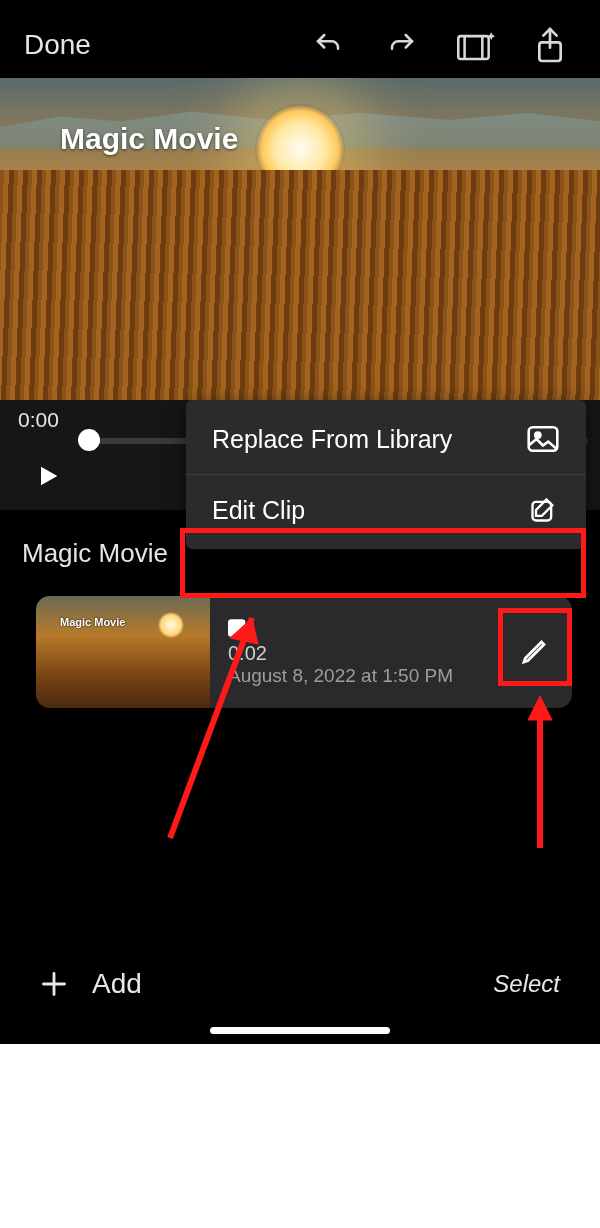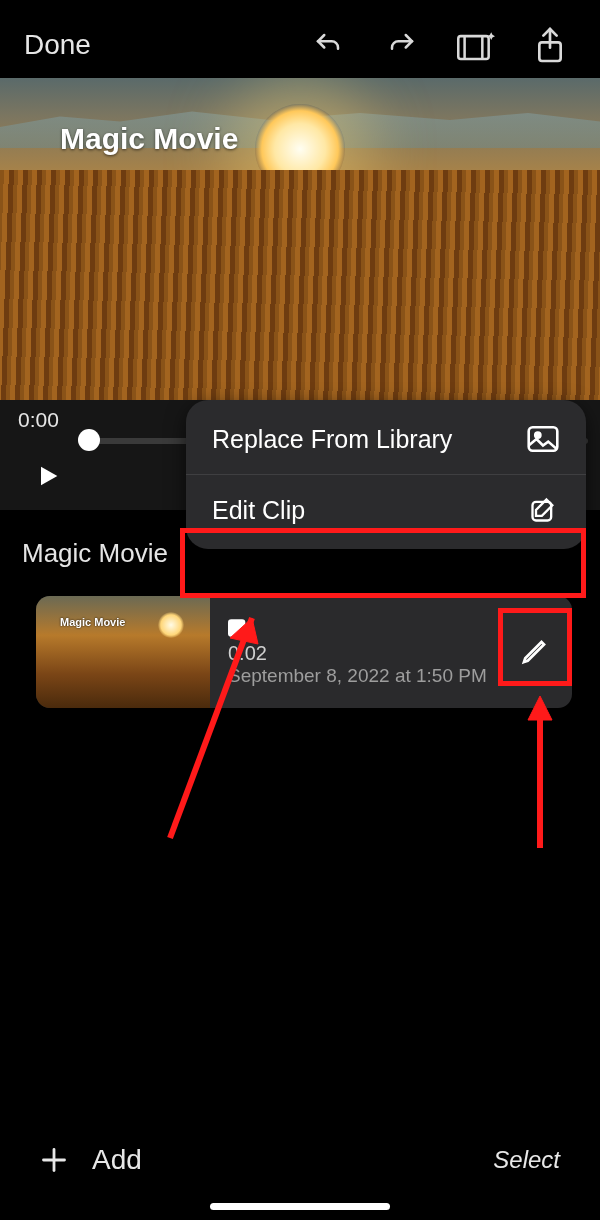--- a/index.html
+++ b/index.html
@@ -1,20 +1,20 @@
 <!DOCTYPE html>
 <html><head>
   <meta charset="utf-8">
   <style>
     * { box-sizing: border-box; margin: 0; padding: 0; }
     html, body { width: 600px; height: 1228px; background: #fff; font-family: -apple-system, "Helvetica Neue", Arial, sans-serif; }
     .device {
       position: relative;
       width: 600px;
-      height: 1220px;
+      height: 1044px;
       background: #000;
       color: #fff;
       overflow: hidden;
     }
     
     .toolbar {
       position: absolute;
       top: 18px;
       left: 0;
       right: 0;
@@ -112,21 +112,21 @@
       color: #e5e5e5;
       font-weight: 400;
     }
     
     .popover {
       position: absolute;
       top: 400px;
       left: 186px;
       width: 400px;
       background: #2b2b2d;
-      border-radius: 22px;
+      border-radius: 6px;
       overflow: hidden;
       box-shadow: 0 6px 20px rgba(0,0,0,.6);
       padding: 4px 0;
     }
     .popover .row {
       display: flex;
       align-items: center;
       justify-content: space-between;
       padding: 20px 26px;
       font-size: 25px;
@@ -269,21 +269,21 @@
     <div class="clip-thumb">
       <div class="tinysun"></div>
       <div class="tinylabel">Magic Movie</div>
     </div>
     <div class="clip-meta">
       <svg class="cam-ic" viewBox="0 0 24 16" fill="currentColor">
           <rect x="0" y="0" width="16" height="16" rx="3"></rect>
           <path d="M16 5l7-4v14l-7-4z"></path>
         </svg>
       <div>0:02</div>
-      <div class="date">September 8, 2022 at 1:50 PM</div>
+      <div class="date">August 8, 2022 at 1:50 PM</div>
     </div>
     <div class="clip-pencil">
       <svg width="30" height="30" viewBox="0 0 24 24" fill="none" stroke="currentColor" stroke-width="2.2" stroke-linecap="round">
           <path d="M4 20l3-1L20 6l-2-2L5 17l-1 3z"></path>
         </svg>
     </div>
   </div>
 
   <div class="popover">
     <div class="row">

